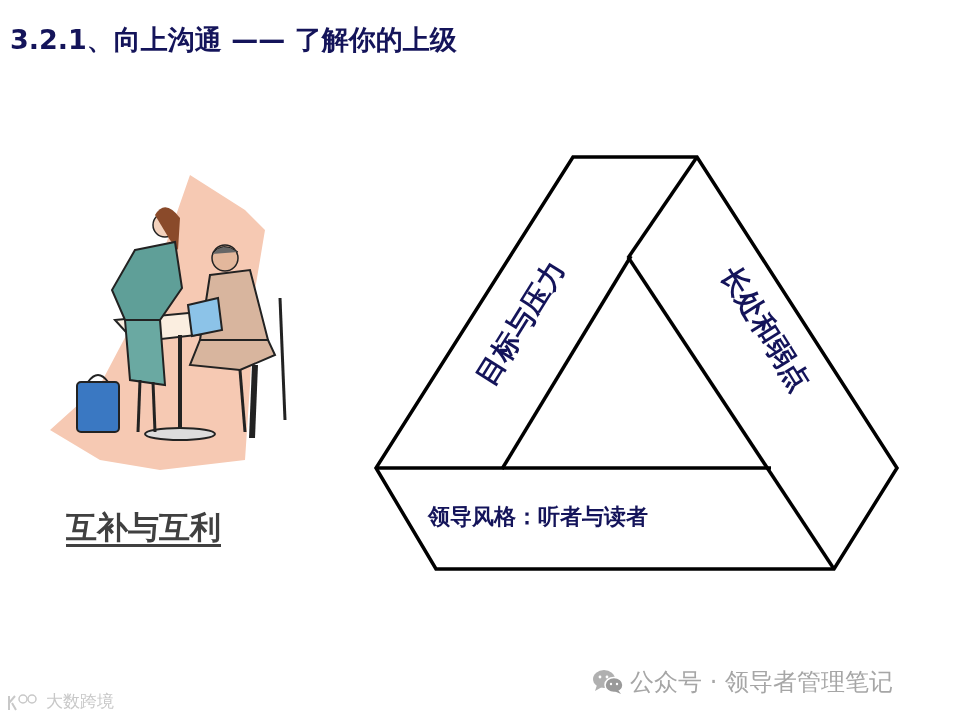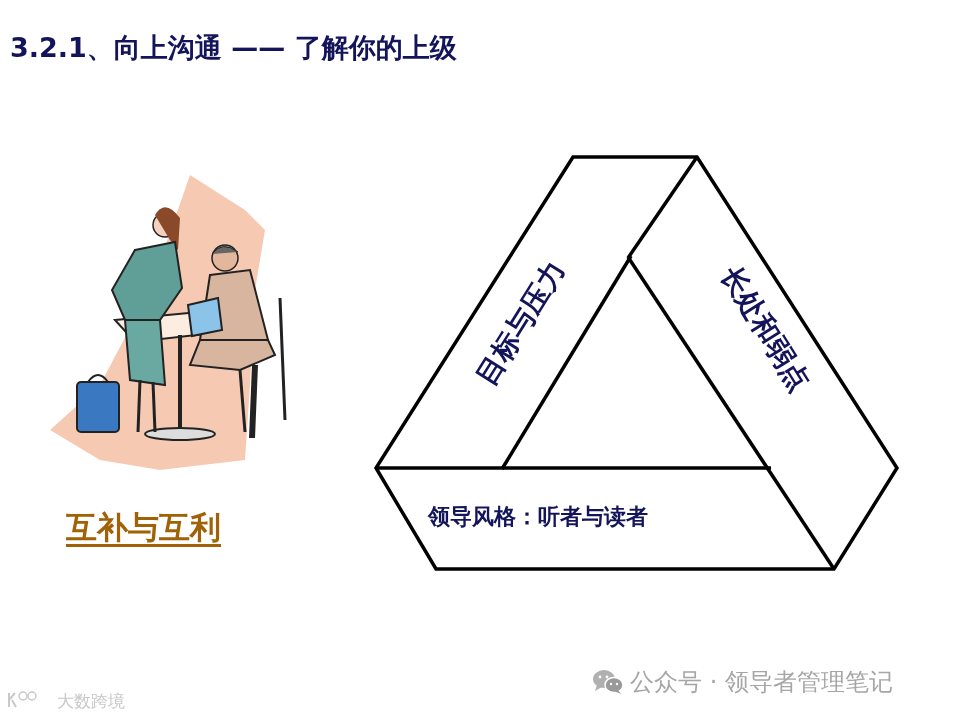--- a/index.html
+++ b/index.html
@@ -4,44 +4,43 @@
 <style>
   html, body { margin: 0; padding: 0; }
   body {
     width: 960px; height: 720px; background: #ffffff; position: relative; overflow: hidden;
     font-family: "DejaVu Sans", "Liberation Sans", sans-serif;
   }
   .title {
     position: absolute; left: 10px; top: 22px;
     font-size: 27px; font-weight: bold; color: #14145a; letter-spacing: 0px;
     white-space: nowrap;
-    margin-top: 8px;
   }
   .illustration { position: absolute; left: 40px; top: 170px; width: 270px; height: 300px; }
   .caption {
     position: absolute; left: 66px; top: 507px;
-    font-size: 31px; font-weight: bold; color: #a16207;
+    font-size: 31px; font-weight: bold; color: #404040;
     text-decoration: underline; text-decoration-thickness: 3px; text-underline-offset: 6px;
     white-space: nowrap;
   }
   .diagram { position: absolute; left: 0; top: 0; width: 960px; height: 720px; }
   .band-label {
     position: absolute; font-size: 28px; font-weight: bold; color: #14145a; white-space: nowrap;
     transform-origin: center center;
   }
   .lbl-left { left: 436px; top: 304px; width: 170px; text-align: center; transform: rotate(-58deg); }
   .lbl-right { left: 680px; top: 310px; width: 170px; text-align: center; transform: rotate(58deg); }
   .lbl-bottom { left: 428px; top: 502px; font-size: 22px; }
   .wm-right {
     position: absolute; left: 592px; top: 666px; font-size: 24px; color: #a6a6a6; white-space: nowrap;
     display: flex; align-items: center; gap: 6px;
   }
   .wm-left {
     position: absolute; left: 6px; top: 690px; font-size: 17px; color: #c8c8c8; white-space: nowrap;
-    display: flex; align-items: flex-start; gap: 15px;
+    display: flex; align-items: flex-end; gap: 4px;
   }
 </style>
 </head>
 <body>
 
 <div class="title">3.2.1、向上沟通 —— 了解你的上级</div>
 
 <svg class="illustration" viewBox="0 0 270 300">
 
   <polygon points="150,5 205,40 225,60 215,120 210,215 205,290 120,300 60,290 10,260 60,215 110,120" fill="#f6c9b3"></polygon>

